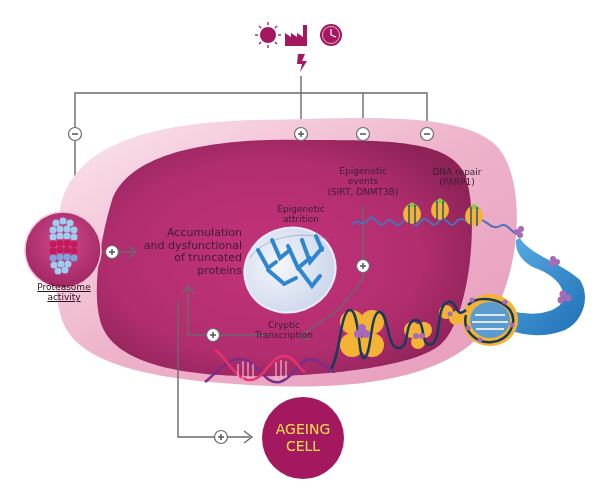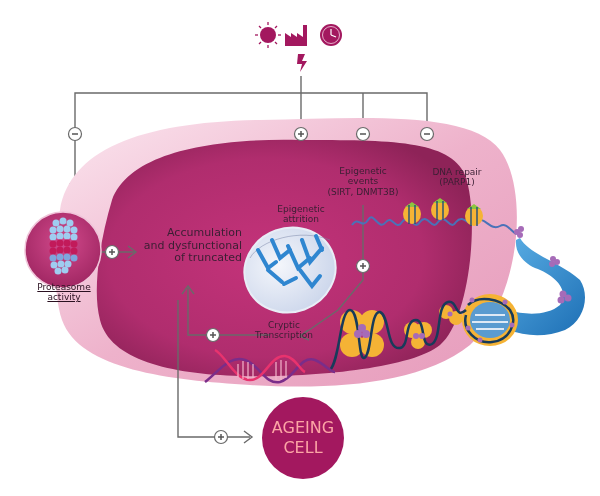--- a/index.html
+++ b/index.html
@@ -2,21 +2,21 @@
 <html><head>
 <meta charset="utf-8">
 <style>
   html, body { margin:0; padding:0; background:#ffffff; }
   body { width:600px; height:496px; position:relative; overflow:hidden; font-family:"DejaVu Sans", sans-serif; }
   svg { position:absolute; left:0; top:0; }
   .lbl { position:absolute; color:#3a1f33; text-align:center; line-height:1.15; white-space:nowrap; }
   .lbl-sm { font-size:9px; }
   .lbl-proteins { font-size:11px; }
   .ageing { position:absolute; left:262px; top:397px; width:82px; height:82px; border-radius:50%; background:#a3185f;
-            display:flex; flex-direction:column; align-items:center; justify-content:center; color:#fca5a5; font-size:16px; line-height:1.25; text-align:center; }
+            display:flex; flex-direction:column; align-items:center; justify-content:center; color:#fde047; font-size:14px; line-height:1.25; text-align:center; }
 </style>
 </head>
 <body>
 
 <svg width="600" height="496" viewBox="0 0 600 496">
   <defs>
     <radialGradient id="cellGrad" cx="0.45" cy="0.5" r="0.6">
       <stop offset="0" stop-color="#c4337a"></stop>
       <stop offset="0.7" stop-color="#b02d6e"></stop>
       <stop offset="1" stop-color="#8e2358"></stop>
@@ -277,20 +277,21 @@
 
 <div class="lbl lbl-sm" style="left:36px; top:282px; width:56px; color:#2a1020;text-decoration:underline;">
   <div>Proteasome</div>
   <div>activity</div>
 </div>
 
 <div class="lbl lbl-proteins" style="left:134px; top:227px; width:108px;text-align:right;">
   <div>Accumulation</div>
   <div>and dysfunctional</div>
   <div>of truncated</div>
+  <div>proteins</div>
 </div>
 
 <div class="lbl lbl-sm" style="left:272px; top:204px; width:58px;">
   <div>Epigenetic</div>
   <div>attrition</div>
 </div>
 
 <div class="lbl lbl-sm" style="left:326px; top:166px; width:74px;">
   <div>Epigenetic</div>
   <div>events</div>

